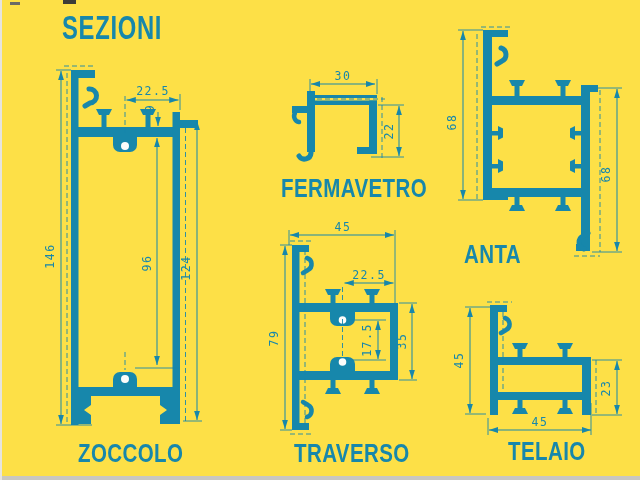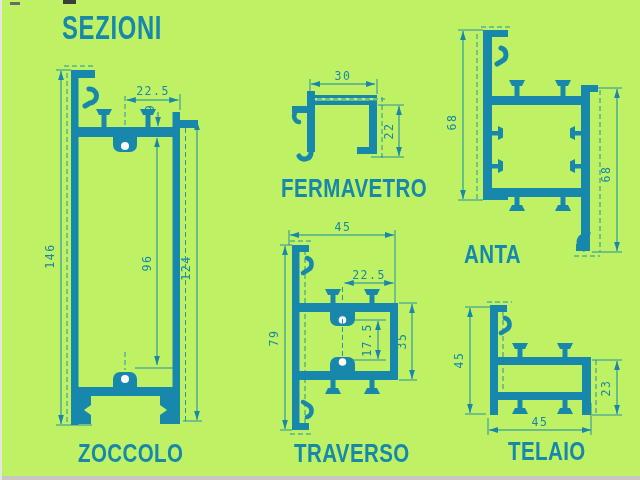--- a/index.html
+++ b/index.html
@@ -1,19 +1,19 @@
 <!DOCTYPE html>
 <html style="--accent: #1787ab;"><head>
 <meta charset="utf-8">
 <style>
   :root { --accent: #1787ab; }
   html,body { margin:0; padding:0; background:#e9e8e4; }
   .canvas {
     position:relative; width:640px; height:480px;
-    background:#bef264; overflow:hidden;
+    background:#fde047; overflow:hidden;
     font-family:"Liberation Sans", sans-serif;
   }
   .canvas > svg { position:absolute; left:0; top:0; color:var(--accent); }
 
   
   .plabel {
     position:absolute; color:var(--accent); font-weight:700;
     transform-origin:left top; white-space:nowrap; line-height:1;
   }
   .title  { font-size:34px; transform:scaleX(0.70); letter-spacing:1px; }

